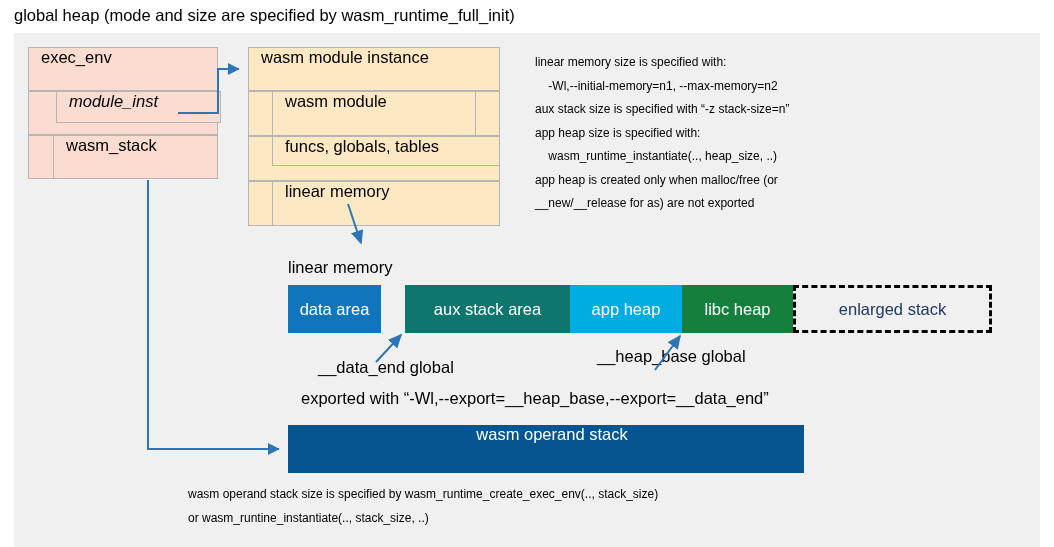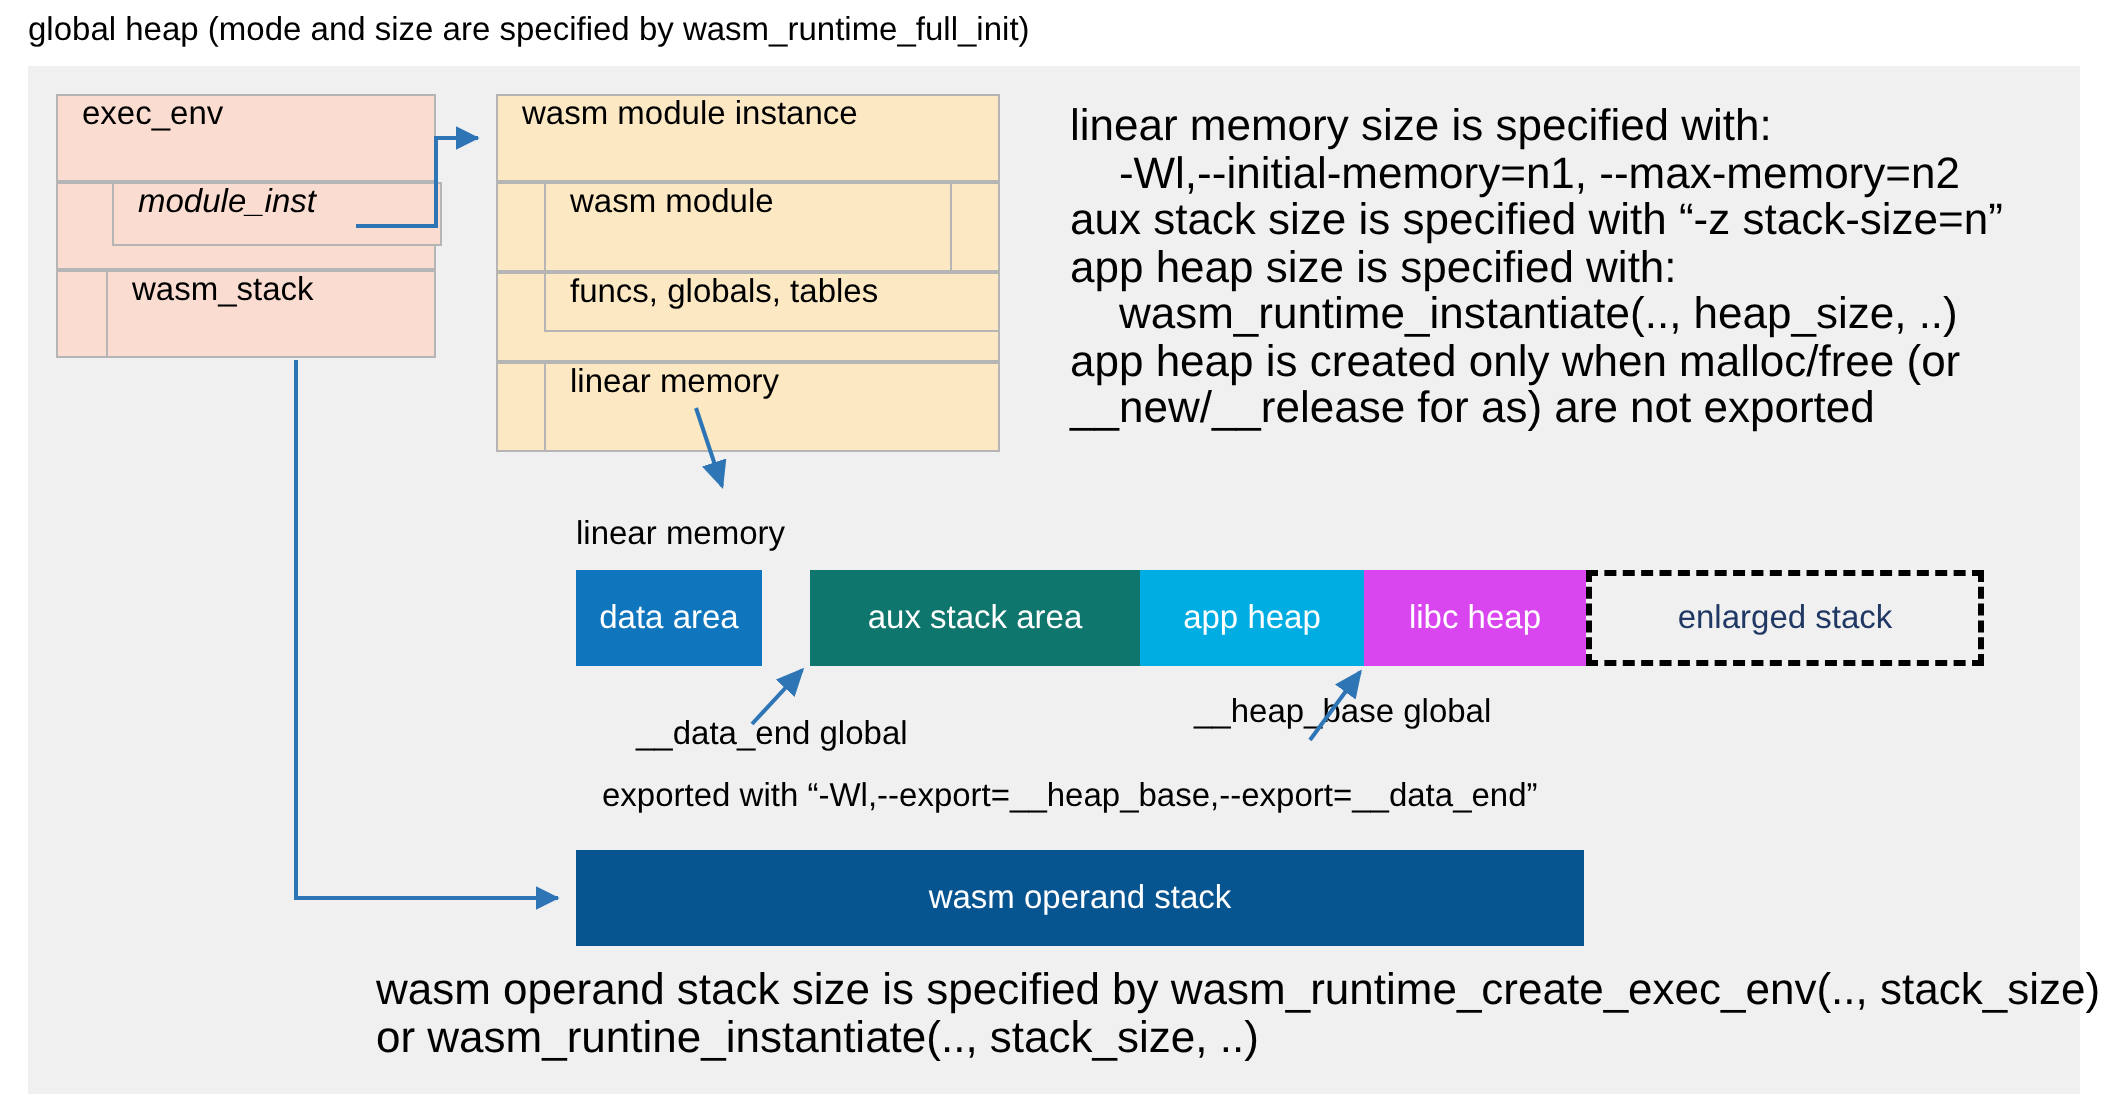--- a/index.html
+++ b/index.html
@@ -77,29 +77,30 @@
   }
   
   .operand-stack {
     position: absolute;
     left: 288px;
     top: 425px;
     width: 504px;
     height: 48px;
     background: #075590;
     display: flex;
-    align-items: center;
+    align-items: flex-start;
     justify-content: center;
     color: #ffffff;
     font-size: 16.5px;
+    padding-left: 12px;
   }
   
   .textblock {
     position: absolute;
-    font-size: 22px;
+    font-size: 12px;
     color: #000000;
     line-height: 23.5px;
     white-space: pre;
   }
   .annot {
     position: absolute;
     font-size: 16.5px;
     color: #000000;
     white-space: nowrap;
   }
@@ -162,21 +163,21 @@
 
   <div class="seg" style="left:288px; top:285px; width:93px; background:#0f75bd;">
     <span>data area</span>
   </div>
   <div class="seg" style="left:405px; top:285px; width:165px; background:#0f766e;">
     <span>aux stack area</span>
   </div>
   <div class="seg" style="left:570px; top:285px; width:112px; background:#00ade3;">
     <span>app heap</span>
   </div>
-  <div class="seg" style="left:682px; top:285px; width:111px; background:#d946ef;">
+  <div class="seg" style="left:682px; top:285px; width:111px; background:#15803d;">
     <span>libc heap</span>
   </div>
   <div class="seg dashed" style="left:793px; top:285px; width:199px;">
     <span>enlarged stack</span>
   </div>
 
   <div class="annot" style="left:318px; top:358px;">__data_end global</div>
   <div class="annot" style="left:597px; top:347px;">__heap_base global</div>
   <div class="annot" style="left:301px; top:389px;">exported with “-Wl,--export=__heap_base,--export=__data_end”</div>
 

